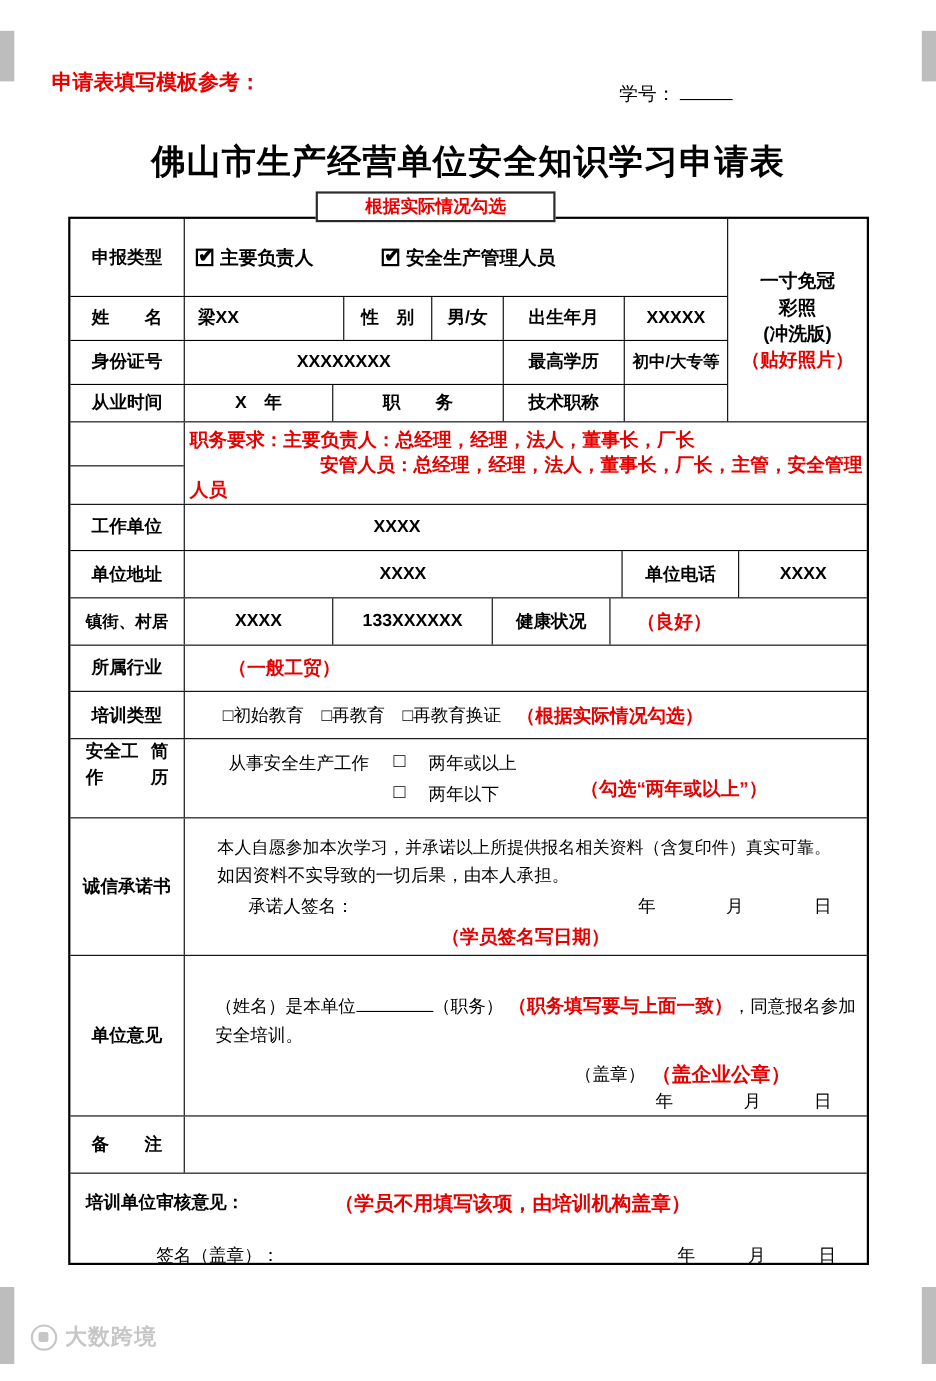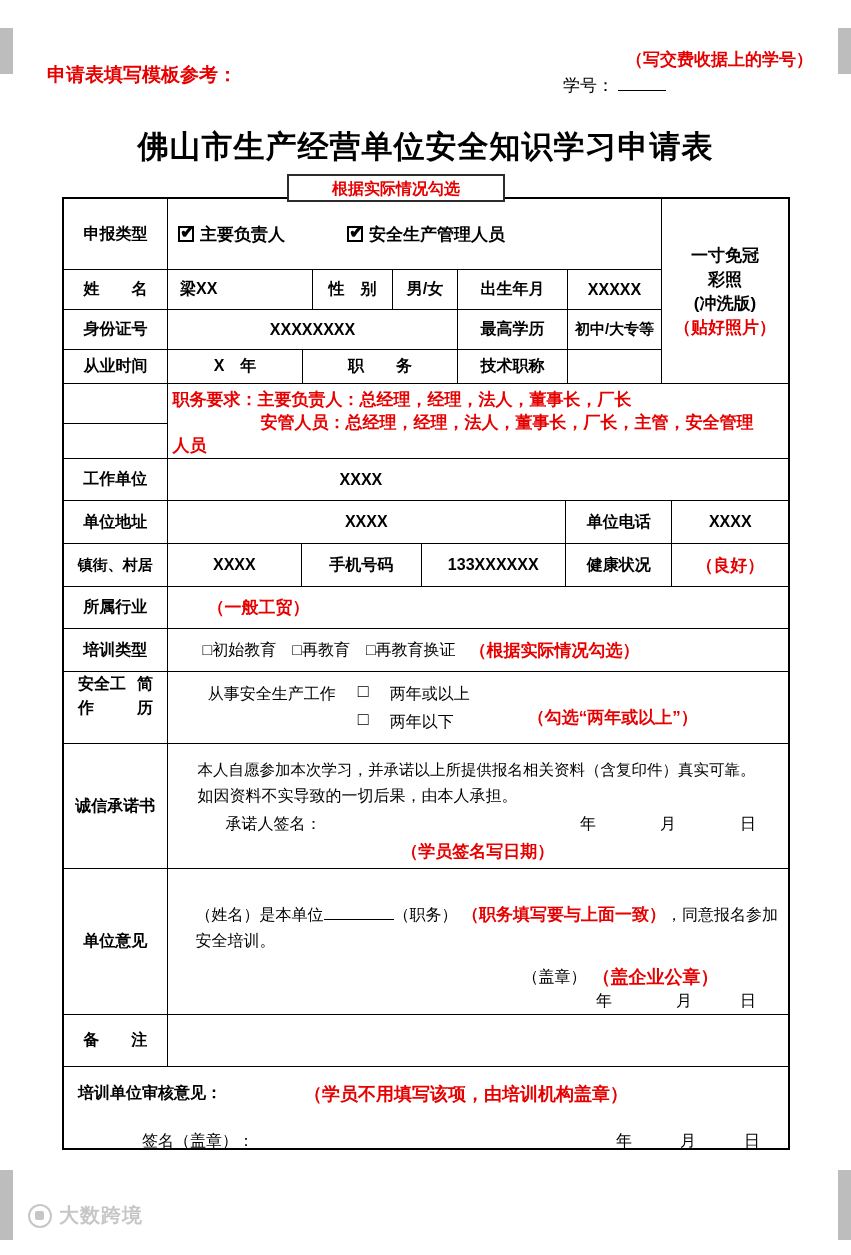--- a/index.html
+++ b/index.html
@@ -42,21 +42,21 @@
   .photo .note { font-weight:bold; font-size:17px; }
 
   .cbx { display:inline-block; position:relative; width:16px; height:16px;
     border:2px solid #000; margin-right:6px; vertical-align:-2px; }
   .cbx .mark { position:absolute; left:0px; top:-7px; font-size:18px; font-weight:bold; color:#000; }
 
   .req-lab { width:103px; display:flex; flex-direction:column; }
   .req-lab .half1 { height:40px; border-bottom:1.5px solid #000; }
   .req-lab .half2 { flex:1; }
   .req-body { width:624px; padding:4px 4px 0 5px; font-size:17px; font-weight:bold; line-height:23px; }
-  .req-l2 { margin-left:88px; }
+  .req-l2 { margin-left:88px;text-align:right; }
 
   .pos-rel { position:relative; }
   .abs { position:absolute; }
   .fs16 { font-size:16px; }
   .fs17 { font-size:17px; }
   .blank70 { display:inline-block; width:70px; border-bottom:1.5px solid #000; height:15px; }
 
   .watermark { position:absolute; left:28px; top:1202px; display:flex; align-items:center; gap:7px; opacity:.5; }
   .wm-icon { width:24px; height:24px; border-radius:50%; border:2.5px solid #8f8f8f; position:relative; }
   .wm-icon::before { content:""; position:absolute; left:5px; top:5px; width:9px; height:9px; background:#8f8f8f; border-radius:2px; }
@@ -69,21 +69,20 @@
 
   <div class="corner" style="left:0;top:28px;width:13px;height:46px;"></div>
   <div class="corner" style="right:0;top:28px;width:13px;height:46px;"></div>
   <div class="corner" style="left:0;top:1170px;width:13px;height:70px;"></div>
   <div class="corner" style="right:0;top:1170px;width:13px;height:70px;"></div>
 
   <div class="template-note red">申请表填写模板参考：</div>
   <div class="student-no">
     <span>学号：</span><span class="student-line"></span>
   </div>
-  <div class="student-hint red">（写交费收据上的学号）</div>
 
   <div class="doc-title">佛山市生产经营单位安全知识学习申请表</div>
 
   <div class="callout red">根据实际情况勾选</div>
 
   <div class="tbl">
 
     <div class="top">
       <div class="top-left">
         <div class="t-row" style="height:70px;">
@@ -151,21 +150,20 @@
     <div class="t-row" style="height:43px;">
       <div class="cell lab" style="width:103px;">单位地址</div>
       <div class="cell cl val" style="width:400px;">XXXX</div>
       <div class="cell cl lab" style="width:107px;">单位电话</div>
       <div class="cell cl val" style="width:117px;">XXXX</div>
     </div>
 
     <div class="t-row" style="height:43px;">
       <div class="cell lab" style="width:103px; font-size:15px;">镇街、村居</div>
       <div class="cell cl val" style="width:135px;">XXXX</div>
-      <div class="cell cl lab" style="width:120px;">手机号码</div>
       <div class="cell cl val" style="width:145px;">133XXXXXX</div>
       <div class="cell cl lab" style="width:107px;">健康状况</div>
       <div class="cell cl b red fs17" style="width:117px;">（良好）</div>
     </div>
 
     <div class="t-row" style="height:42px;">
       <div class="cell lab" style="width:103px;">所属行业</div>
       <div class="cell cl" style="width:624px; justify-content:flex-start; padding-left:40px;">
         <span class="red b fs17">（一般工贸）</span>
       </div>

